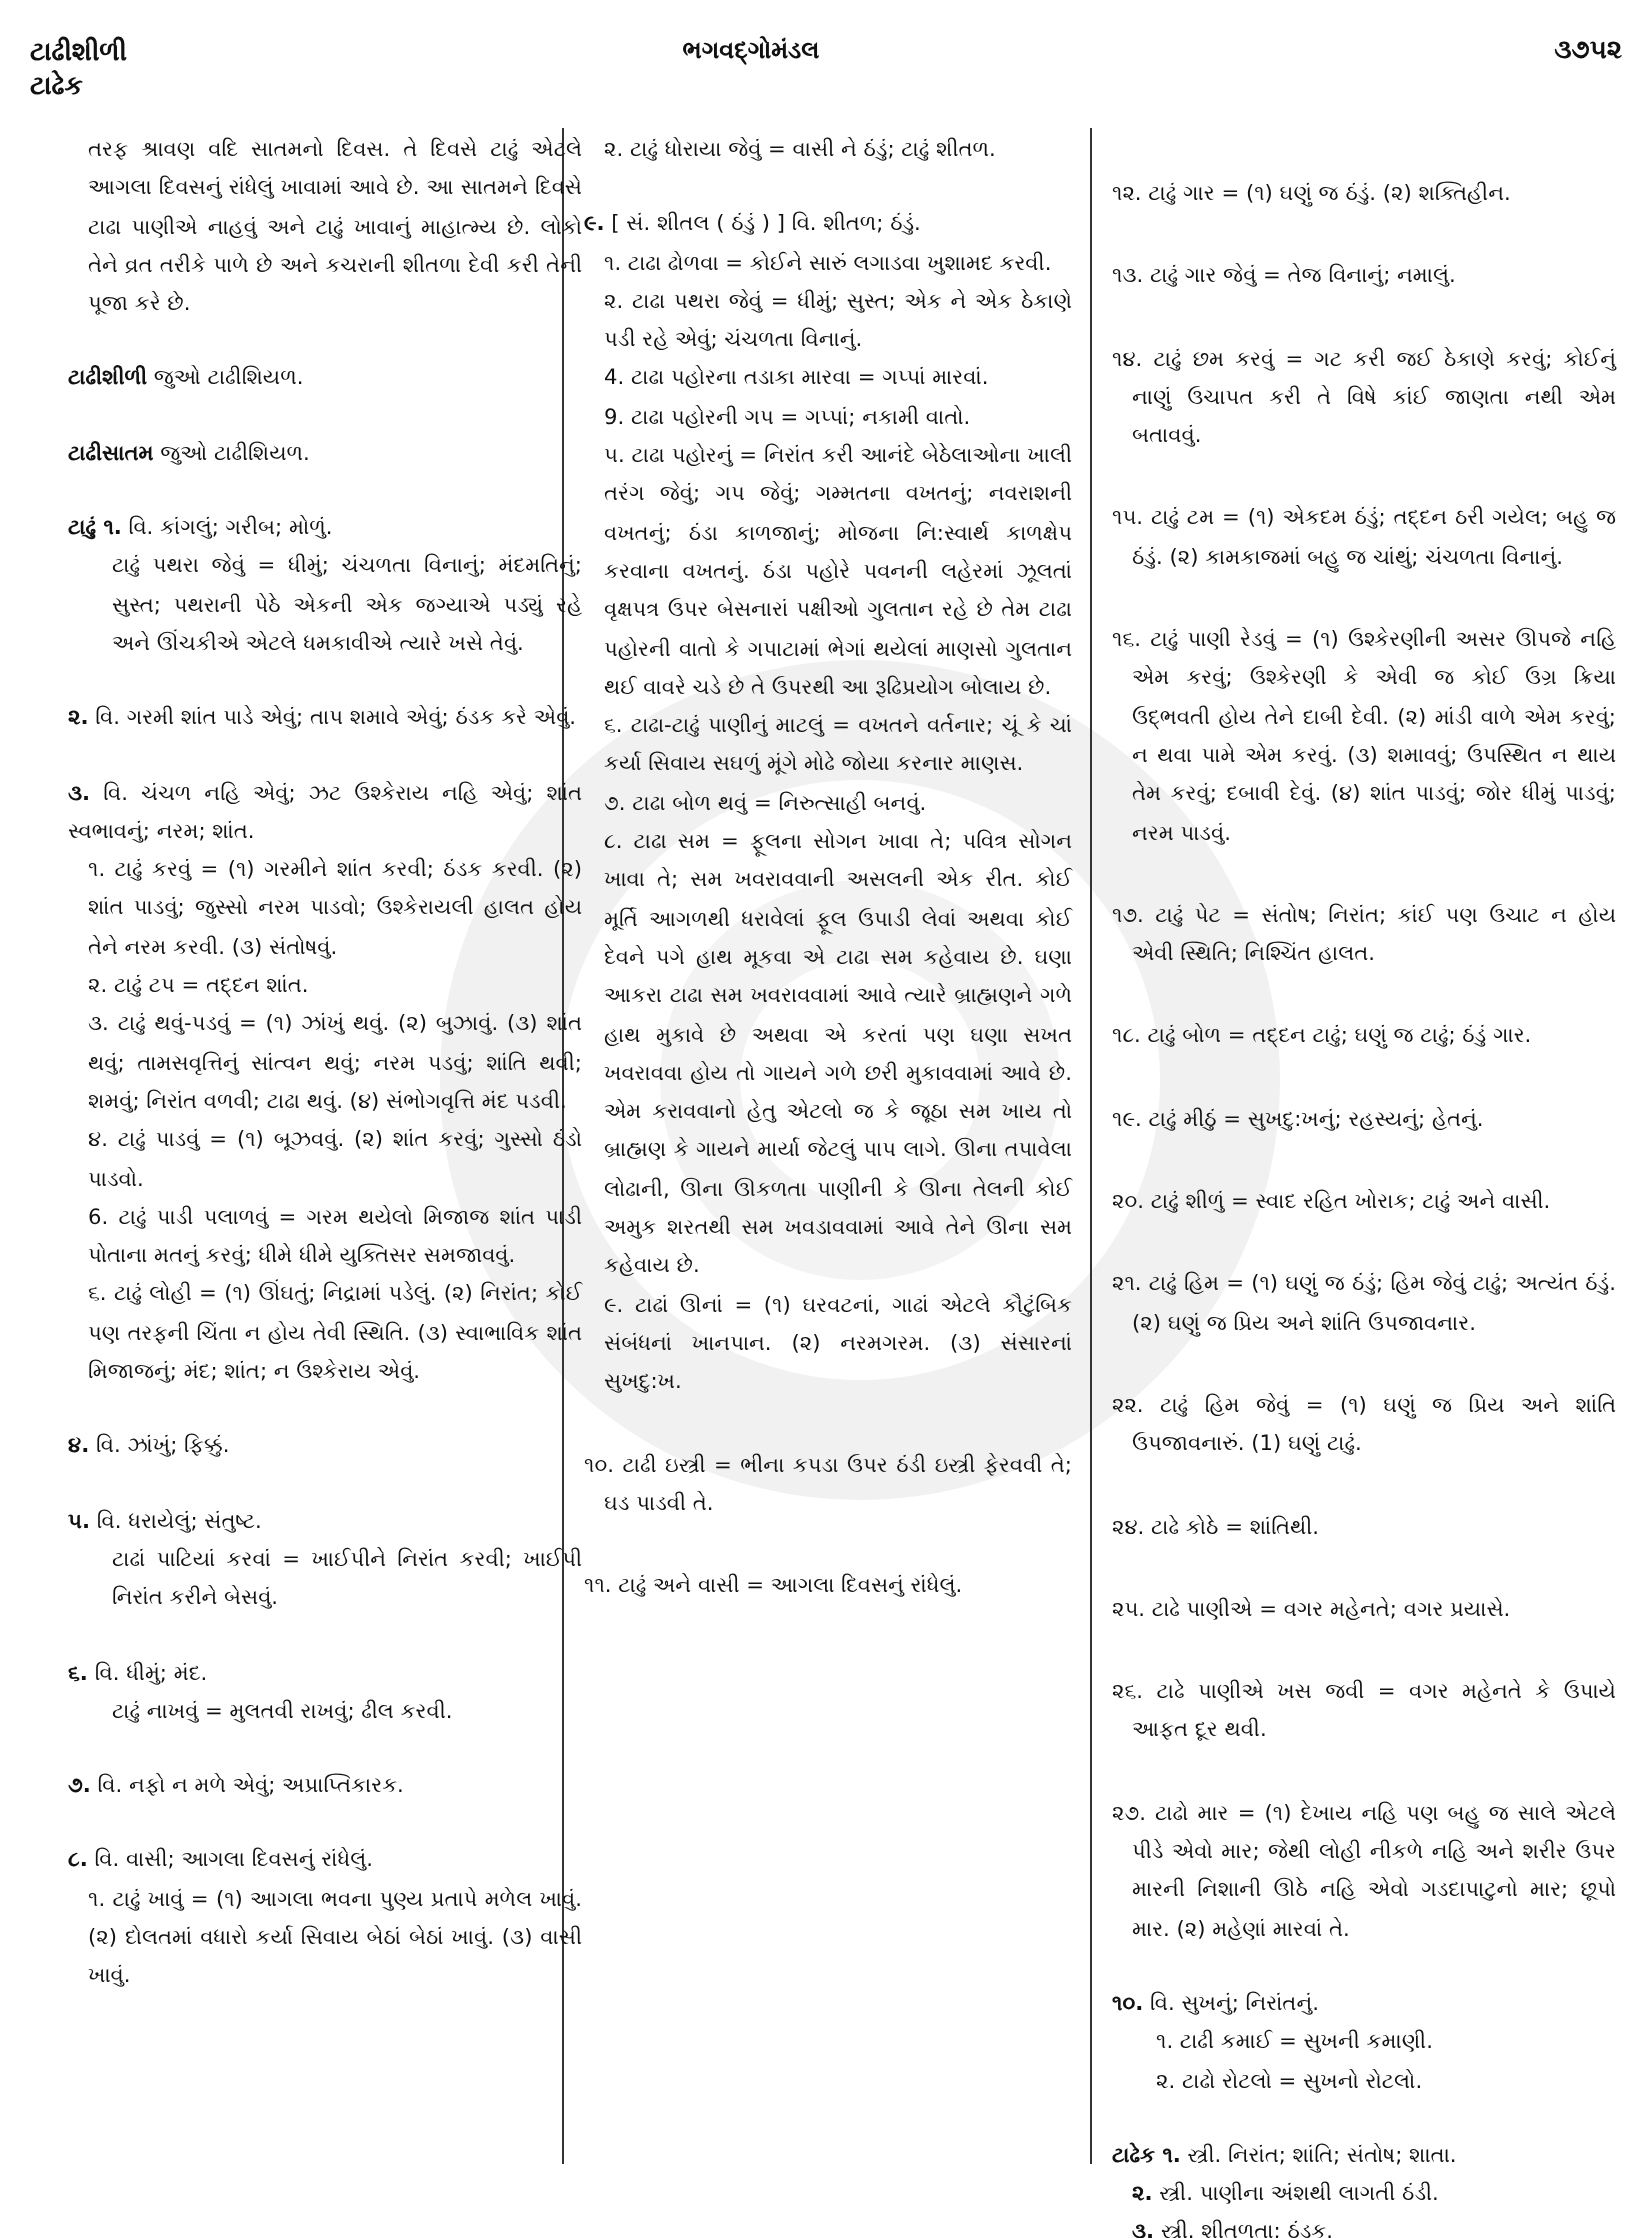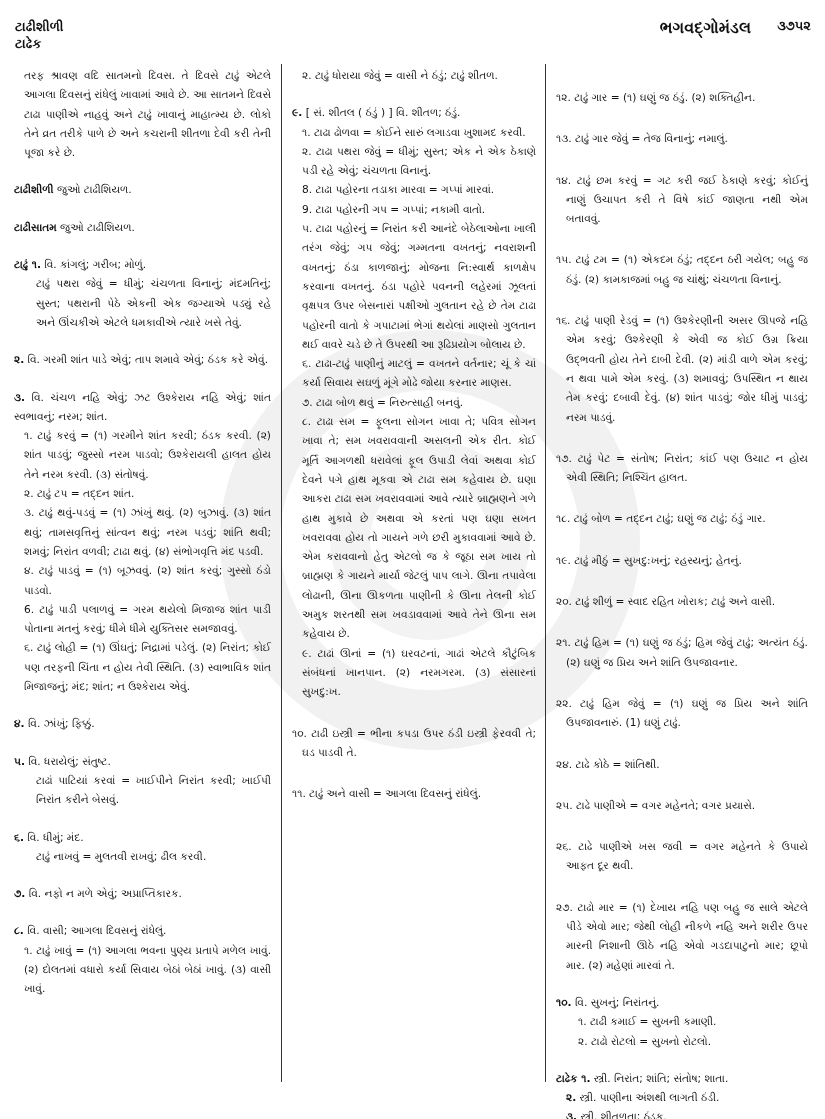--- a/index.html
+++ b/index.html
@@ -14,27 +14,27 @@
     border-radius: 50%; border: 60px solid #f1f1f1; box-sizing: border-box;
     pointer-events: none;
   }
   .watermark2 {
     position: absolute; left: 330px; top: 440px; width: 200px; height: 200px;
     border-radius: 50%; border: 40px solid #f3f3f3; box-sizing: border-box;
     pointer-events: none;
   }
   .hdr { position: absolute; top: 18px; font-weight: bold; font-size: 13px; }
   .hdr-left { left: 15px; line-height: 17px; }
-  .hdr-center { left: 0; width: 751px; text-align: right; font-size: 16px; }
+  .hdr-center { left: 0; width: 751px; text-align: center; font-size: 12px; }
   .hdr-right { right: 14px; }
   .col {
     position: absolute; top: 66px; font-size: 10.6px; line-height: 19.3px;
     text-align: justify;
   }
-  .c1 { left: 14px; width: 257px; }
+  .c1 { left: 34px; width: 257px; }
   .c2 { left: 292px; width: 244px; }
   .c3 { left: 556px; width: 252px; }
   .rule { position: absolute; width: 1px; background: #333; top: 64px; height: 1018px; }
   .r1 { left: 281px; }
   .r2 { left: 545px; }
   p { margin: 0; }
   .ind1 { padding-left: 10px; }
   .ind2 { padding-left: 22px; }
   .hang { padding-left: 10px; text-indent: -10px; margin-top: 22px; }
   .gap { margin-top: 18px; }
@@ -77,21 +77,21 @@
     <p class="ind2"><span>ટાઢું નાખવું = મુલતવી રાખવું; ઢીલ કરવી.</span></p>
     <p class="gap"><span class="b">૭.</span><span> વિ. નફો ન મળે એવું; અપ્રાપ્તિકારક.</span></p>
     <p class="gap"><span class="b">૮.</span><span> વિ. વાસી; આગલા દિવસનું રાંધેલું.</span></p>
     <p class="ind1"><span>૧. ટાઢું ખાવું = (૧) આગલા ભવના પુણ્ય પ્રતાપે મળેલ ખાવું. (૨) દોલતમાં વધારો કર્યા સિવાય બેઠાં બેઠાં ખાવું. (૩) વાસી ખાવું.</span></p>
   </div>
 <div class="col c2">
     <p class="ind1"><span>૨. ટાઢું ધોરાયા જેવું = વાસી ને ઠંડું; ટાઢું શીતળ.</span></p>
     <p class="gap"><span class="b">૯.</span><span> [ સં. શીતલ ( ઠંડું ) ] વિ. શીતળ; ઠંડું.</span></p>
     <p class="ind1"><span>૧. ટાઢા ઢોળવા = કોઈને સારું લગાડવા ખુશામદ કરવી.</span></p>
     <p class="ind1"><span>૨. ટાઢા પથરા જેવું = ધીમું; સુસ્ત; એક ને એક ઠેકાણે પડી રહે એવું; ચંચળતા વિનાનું.</span></p>
-    <p class="ind1"><span>8. ટાઢા પહોરના તડાકા મારવા = ગપ્પાં મારવાં.</span></p>
+    <p class="ind1"><span>4. ટાઢા પહોરના તડાકા મારવા = ગપ્પાં મારવાં.</span></p>
     <p class="ind1"><span>9. ટાઢા પહોરની ગપ = ગપ્પાં; નકામી વાતો.</span></p>
     <p class="ind1"><span>૫. ટાઢા પહોરનું = નિરાંત કરી આનંદે બેઠેલાઓના ખાલી તરંગ જેવું; ગપ જેવું; ગમ્મતના વખતનું; નવરાશની વખતનું; ઠંડા કાળજાનું; મોજના નિ:સ્વાર્થ કાળક્ષેપ કરવાના વખતનું. ઠંડા પહોરે પવનની લહેરમાં ઝૂલતાં વૃક્ષપત્ર ઉપર બેસનારાં પક્ષીઓ ગુલતાન રહે છે તેમ ટાઢા પહોરની વાતો કે ગપાટામાં ભેગાં થયેલાં માણસો ગુલતાન થઈ વાવરે ચડે છે તે ઉપરથી આ રૂઢિપ્રયોગ બોલાય છે.</span></p>
     <p class="ind1"><span>૬. ટાઢા-ટાઢું પાણીનું માટલું = વખતને વર્તનાર; ચૂં કે ચાં કર્યા સિવાય સઘળું મૂંગે મોઢે જોયા કરનાર માણસ.</span></p>
     <p class="ind1"><span>૭. ટાઢા બોળ થવું = નિરુત્સાહી બનવું.</span></p>
     <p class="ind1"><span>૮. ટાઢા સમ = ફૂલના સોગન ખાવા તે; પવિત્ર સોગન ખાવા તે; સમ ખવરાવવાની અસલની એક રીત. કોઈ મૂર્તિ આગળથી ધરાવેલાં ફૂલ ઉપાડી લેવાં અથવા કોઈ દેવને પગે હાથ મૂકવા એ ટાઢા સમ કહેવાય છે. ઘણા આકરા ટાઢા સમ ખવરાવવામાં આવે ત્યારે બ્રાહ્મણને ગળે હાથ મુકાવે છે અથવા એ કરતાં પણ ઘણા સખત ખવરાવવા હોય તો ગાયને ગળે છરી મુકાવવામાં આવે છે. એમ કરાવવાનો હેતુ એટલો જ કે જૂઠા સમ ખાય તો બ્રાહ્મણ કે ગાયને માર્યા જેટલું પાપ લાગે. ઊના તપાવેલા લોઢાની, ઊના ઊકળતા પાણીની કે ઊના તેલની કોઈ અમુક શરતથી સમ ખવડાવવામાં આવે તેને ઊના સમ કહેવાય છે.</span></p>
     <p class="ind1"><span>૯. ટાઢાં ઊનાં = (૧) ઘરવટનાં, ગાઢાં એટલે કૌટુંબિક સંબંધનાં ખાનપાન. (૨) નરમગરમ. (૩) સંસારનાં સુખદુ:ખ.</span></p>
     <p class="hang"><span>૧૦. ટાઢી ઇસ્ત્રી = ભીના કપડા ઉપર ઠંડી ઇસ્ત્રી ફેરવવી તે; ઘડ પાડવી તે.</span></p>
     <p class="hang"><span>૧૧. ટાઢું અને વાસી = આગલા દિવસનું રાંધેલું.</span></p>
   </div>
 <div class="col c3">

